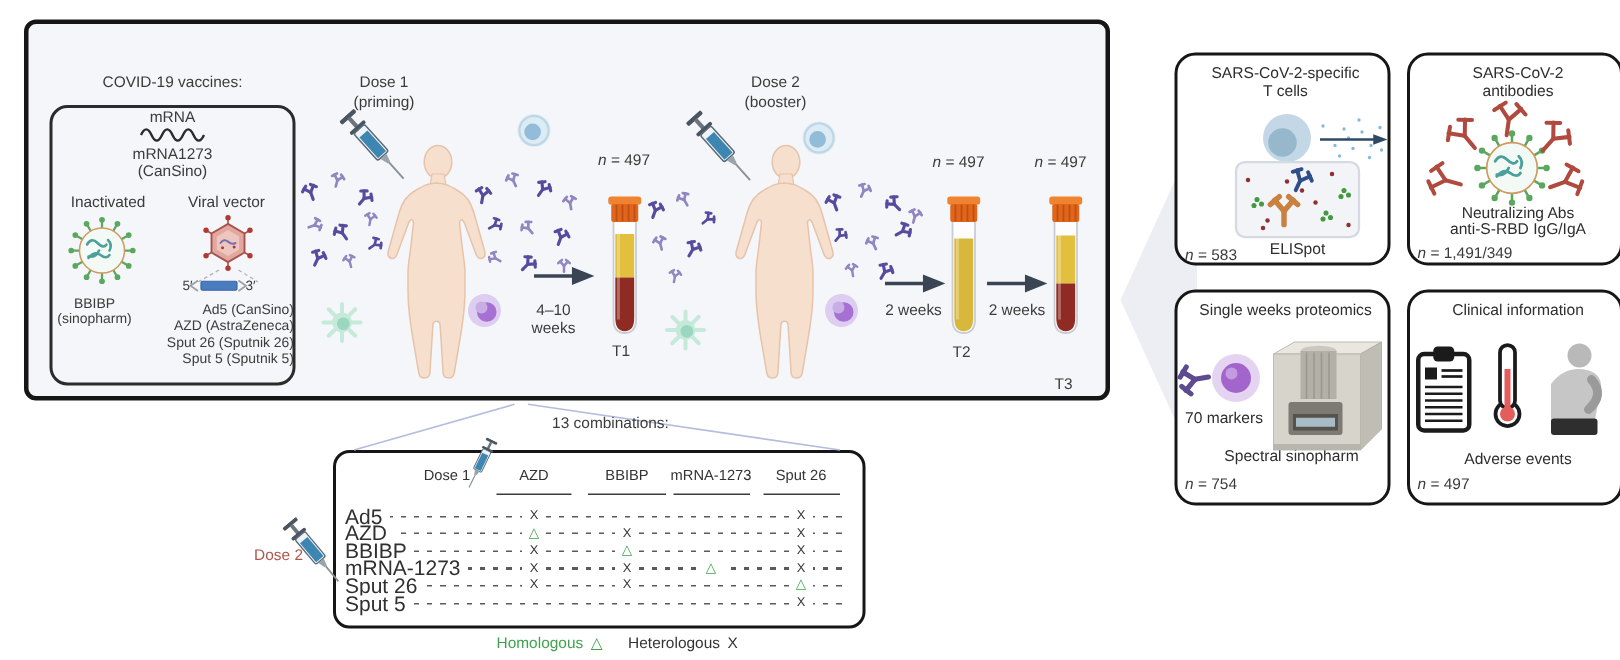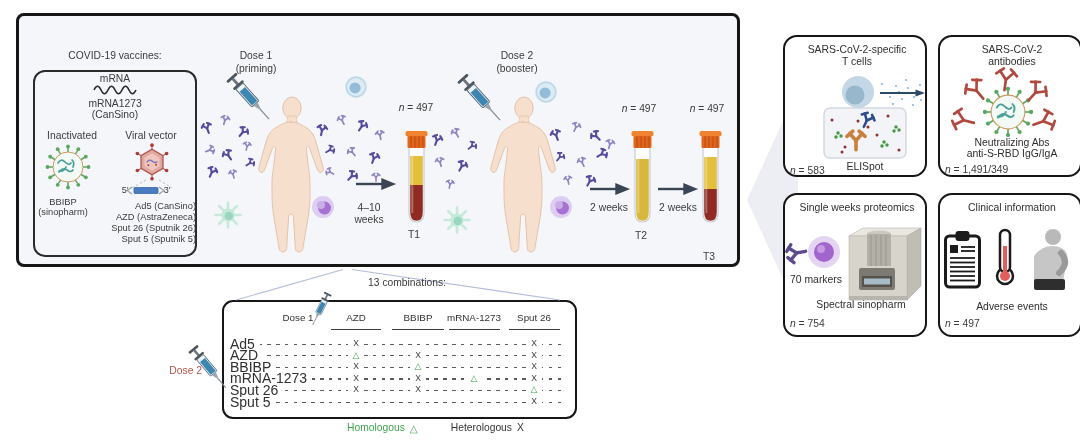--- a/index.html
+++ b/index.html
@@ -33,21 +33,21 @@
   #combo-rows{position:absolute;left:6px;right:8px;top:0;bottom:0;z-index:10;}
   .crow{position:absolute;left:0;right:0;height:11px;}
   .crow .dash{position:absolute;left:2px;right:2px;top:5.2px;height:1.2px;
     background-image:repeating-linear-gradient(90deg,#5a5a5a 0 3.5px,transparent 3.5px 8.8px);}
   .rowlab{position:absolute;left:0;top:0;background:#fff;padding-right:5px;
     font-size:14px;line-height:11px;color:#303030;}
   .mk{position:absolute;top:-0.5px;width:16px;background:#fff;text-align:center;
     font-size:8.6px;line-height:11.5px;color:#3a3a3a;}
   .mk.tri{color:#3fa34d;font-size:9px;}
   #legend{position:absolute;left:331px;top:421.5px;z-index:10;display:flex;gap:17px;font-size:10.3px;}
-  #legend .item{display:flex;gap:5px;align-items:flex-start;margin-left:16px;}
+  #legend .item{display:flex;gap:5px;align-items:flex-end;}
 </style>
 </head>
 <body>
 
 <div id="canvas">
 
   <svg id="bg-svg" width="1080" height="440">
     <polygon points="747,200 798,88 798,312" fill="#ededf4"></polygon>
   </svg>
 

